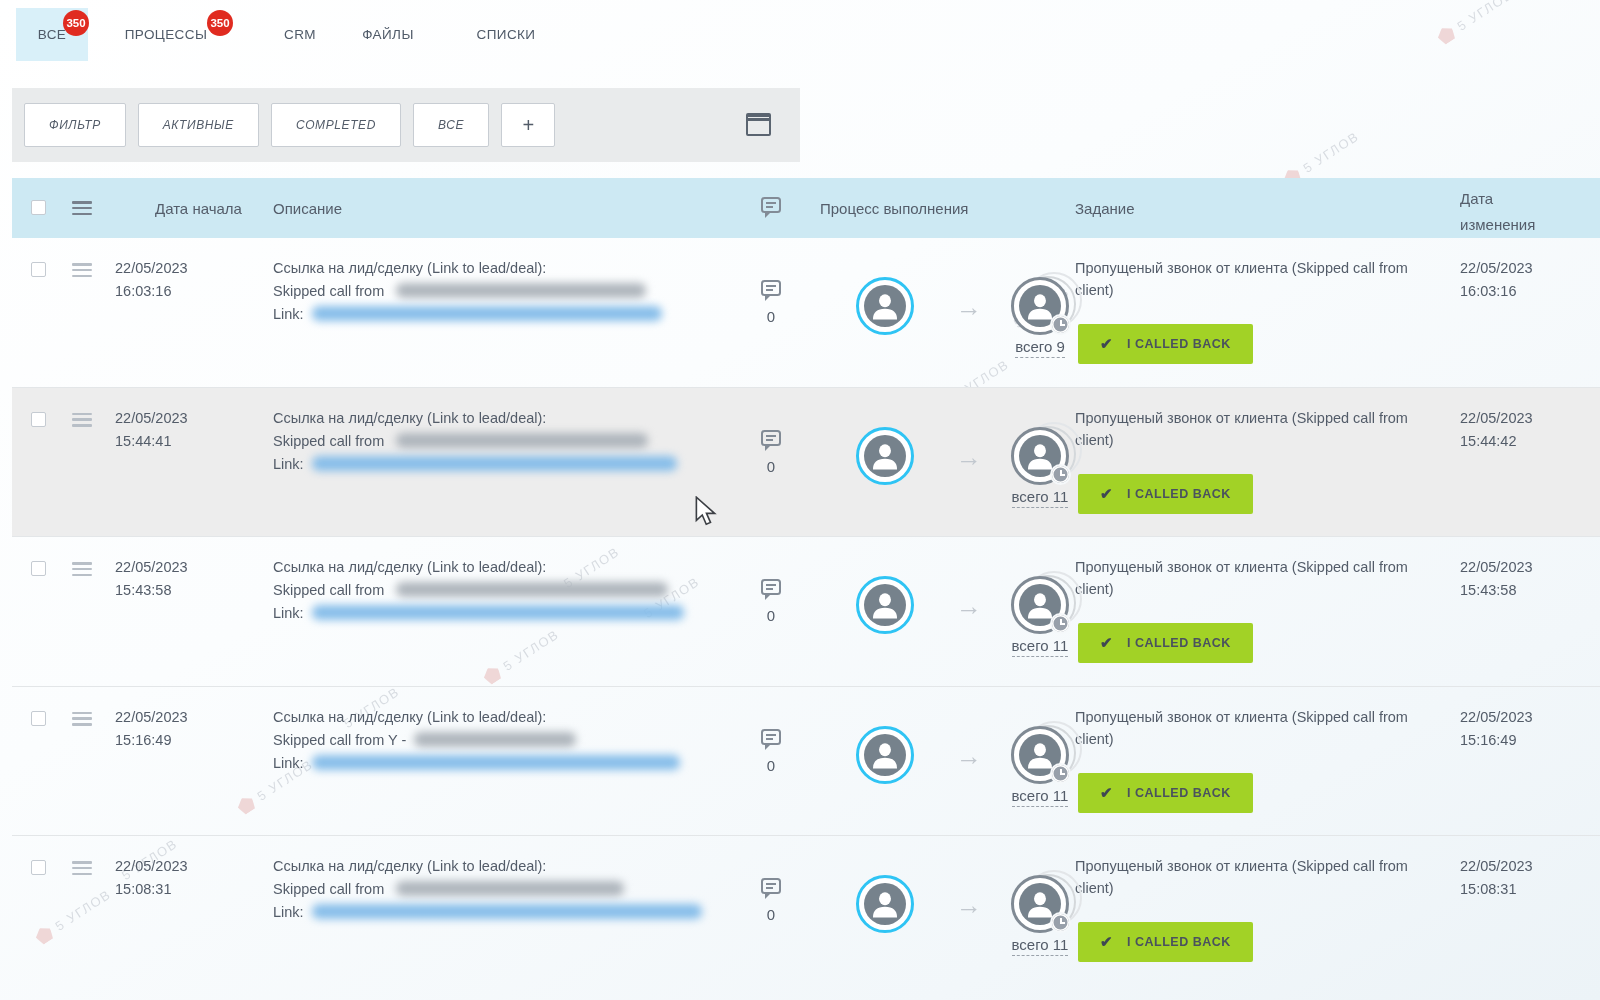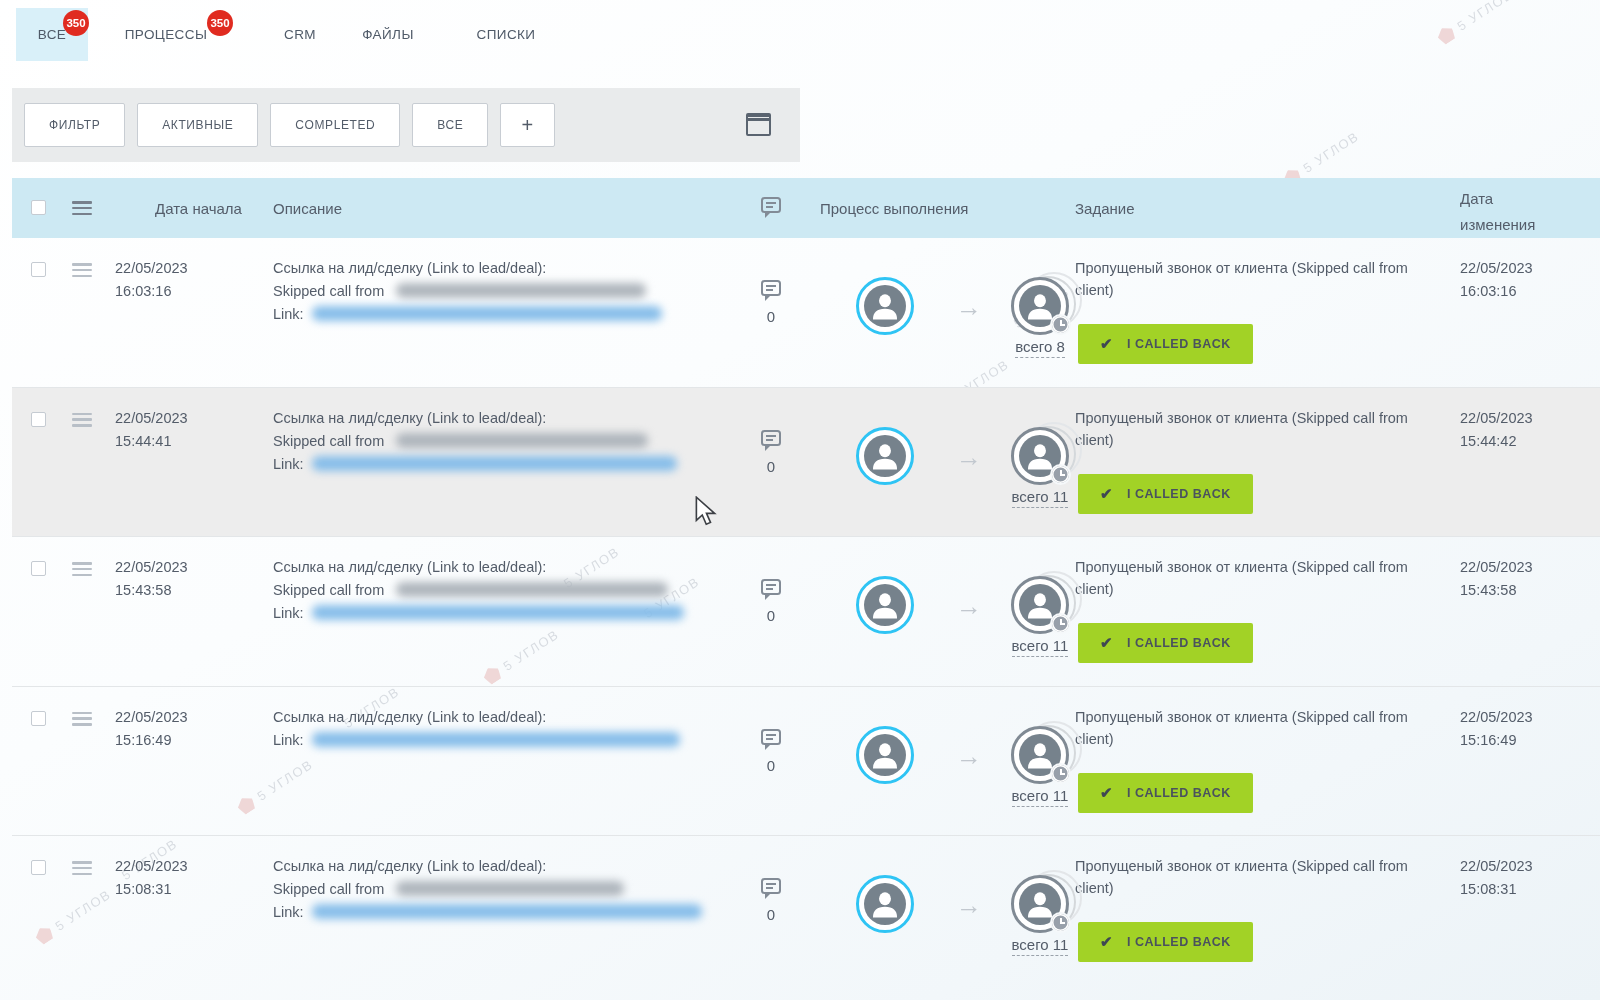--- a/index.html
+++ b/index.html
@@ -27,21 +27,21 @@
   .tabbar{position:absolute;left:0;top:0;width:1600px;height:70px;z-index:2;}
   .tab{position:absolute;top:8px;height:53px;display:flex;align-items:center;justify-content:center;
        font-size:13.5px;letter-spacing:.4px;color:#4f5a68;cursor:pointer;}
   .tab.active{background:var(--active-tab-bg);}
   .badge{position:absolute;width:26px;height:26px;border-radius:50%;background:var(--badge-red);
        color:#fff;font-size:11.5px;font-weight:bold;display:flex;align-items:center;justify-content:center;z-index:3;}
   
   .filterbar{position:absolute;left:12px;top:88px;width:788px;height:74px;background:#e9ebec;z-index:1;
        display:flex;align-items:center;padding-left:12px;}
   .fbtn{height:44px;margin-right:12px;padding:0 24px;background:#fff;border:1px solid #c8cdd3;border-radius:2px;
-       font-family:inherit;font-size:12px;letter-spacing:.6px;color:var(--txt);cursor:pointer;}
+       font-family:inherit;font-size:12px;letter-spacing:.6px;color:var(--txt);cursor:pointer;font-style:italic;}
   .fbtn.plus{padding:0 20px;font-size:20px;font-weight:300;}
   .view-icon{position:absolute;left:734px;top:25px;width:25px;height:23px;border:2px solid #5a6470;border-radius:2px;cursor:pointer;}
   .view-icon::before{content:'';position:absolute;left:0;top:3px;width:21px;height:3px;background:#5a6470;}
   .view-icon::after{content:'';position:absolute;left:0;top:0;width:21px;height:2px;background:#5a6470;}
   
   .thead{position:absolute;left:12px;top:178px;width:1588px;height:60px;background:var(--header-bg);z-index:1;}
   .rows{position:absolute;left:12px;top:238px;width:1588px;z-index:1;}
   .row{position:relative;width:100%;height:149.5px;border-bottom:1px solid #e3e6e8;}
   .row:nth-child(2){background:#ededed;}
   .row:last-child{height:164px;border-bottom:none;}
@@ -223,21 +223,21 @@
       <div class="avatar av-stack" style="left:0;top:0;">
         <div class="inner">
             <svg viewBox="0 0 24 24">
               <ellipse cx="12" cy="8.3" rx="4.2" ry="4.6" fill="#fff"></ellipse>
               <path d="M3.5 21.5 Q3.5 14 12 14 Q20.5 14 20.5 21.5 Z" fill="#fff"></path>
             </svg>
           </div>
         <div class="clockb"></div>
       </div>
     </div>
-    <div class="total" style="left:973px;top:100px;"><span>всего 8</span></div>
+    <div class="total" style="left:973px;top:100px;"><span>всего 9</span></div>
 
     <div class="task-title" style="left:1063px;top:19px;">Пропущеный звонок от клиента (Skipped call from client)</div>
     <button class="called-btn" style="left:1066px;top:86px;">
       <span class="chk">✔</span>
       <span>I CALLED BACK</span>
     </button>
 
     <div class="cell" style="left:1448px;top:19px;">
       <div>22/05/2023</div>
         <div>16:03:16</div>
@@ -366,20 +366,21 @@
         <i></i>
         <i></i>
         <i></i>
       </div>
     <div class="cell" style="left:103px;top:19px;">
       <div>22/05/2023</div>
         <div>15:16:49</div>
     </div>
     <div class="cell" style="left:261px;top:19px;">
       <div>Ссылка на лид/сделку (Link to lead/deal):</div>
+      <div><span>Skipped call from</span> <span>Y  -</span><span class="blur name" style="width: 162px;"></span></div>
       <div><span class="link-prefix">Link:</span><span class="blur link" style="width: 368px;"></span></div>
     </div>
     <svg class="cmt-icon" style="position:absolute;left:747px;top:41px;" width="24" height="24" viewBox="0 0 24 24">
       <rect x="3" y="2" width="18" height="14" rx="2.5" fill="none" stroke="#828b96" stroke-width="2"></rect>
       <line x1="7" y1="7" x2="17" y2="7" stroke="#828b96" stroke-width="2"></line>
       <line x1="7" y1="11" x2="14" y2="11" stroke="#828b96" stroke-width="2"></line>
       <path d="M6 16 L6 22 L12 16 Z" fill="#828b96"></path>
     </svg>
     <div class="cmt-count" style="left:747px;top:70px;">0</div>
 

